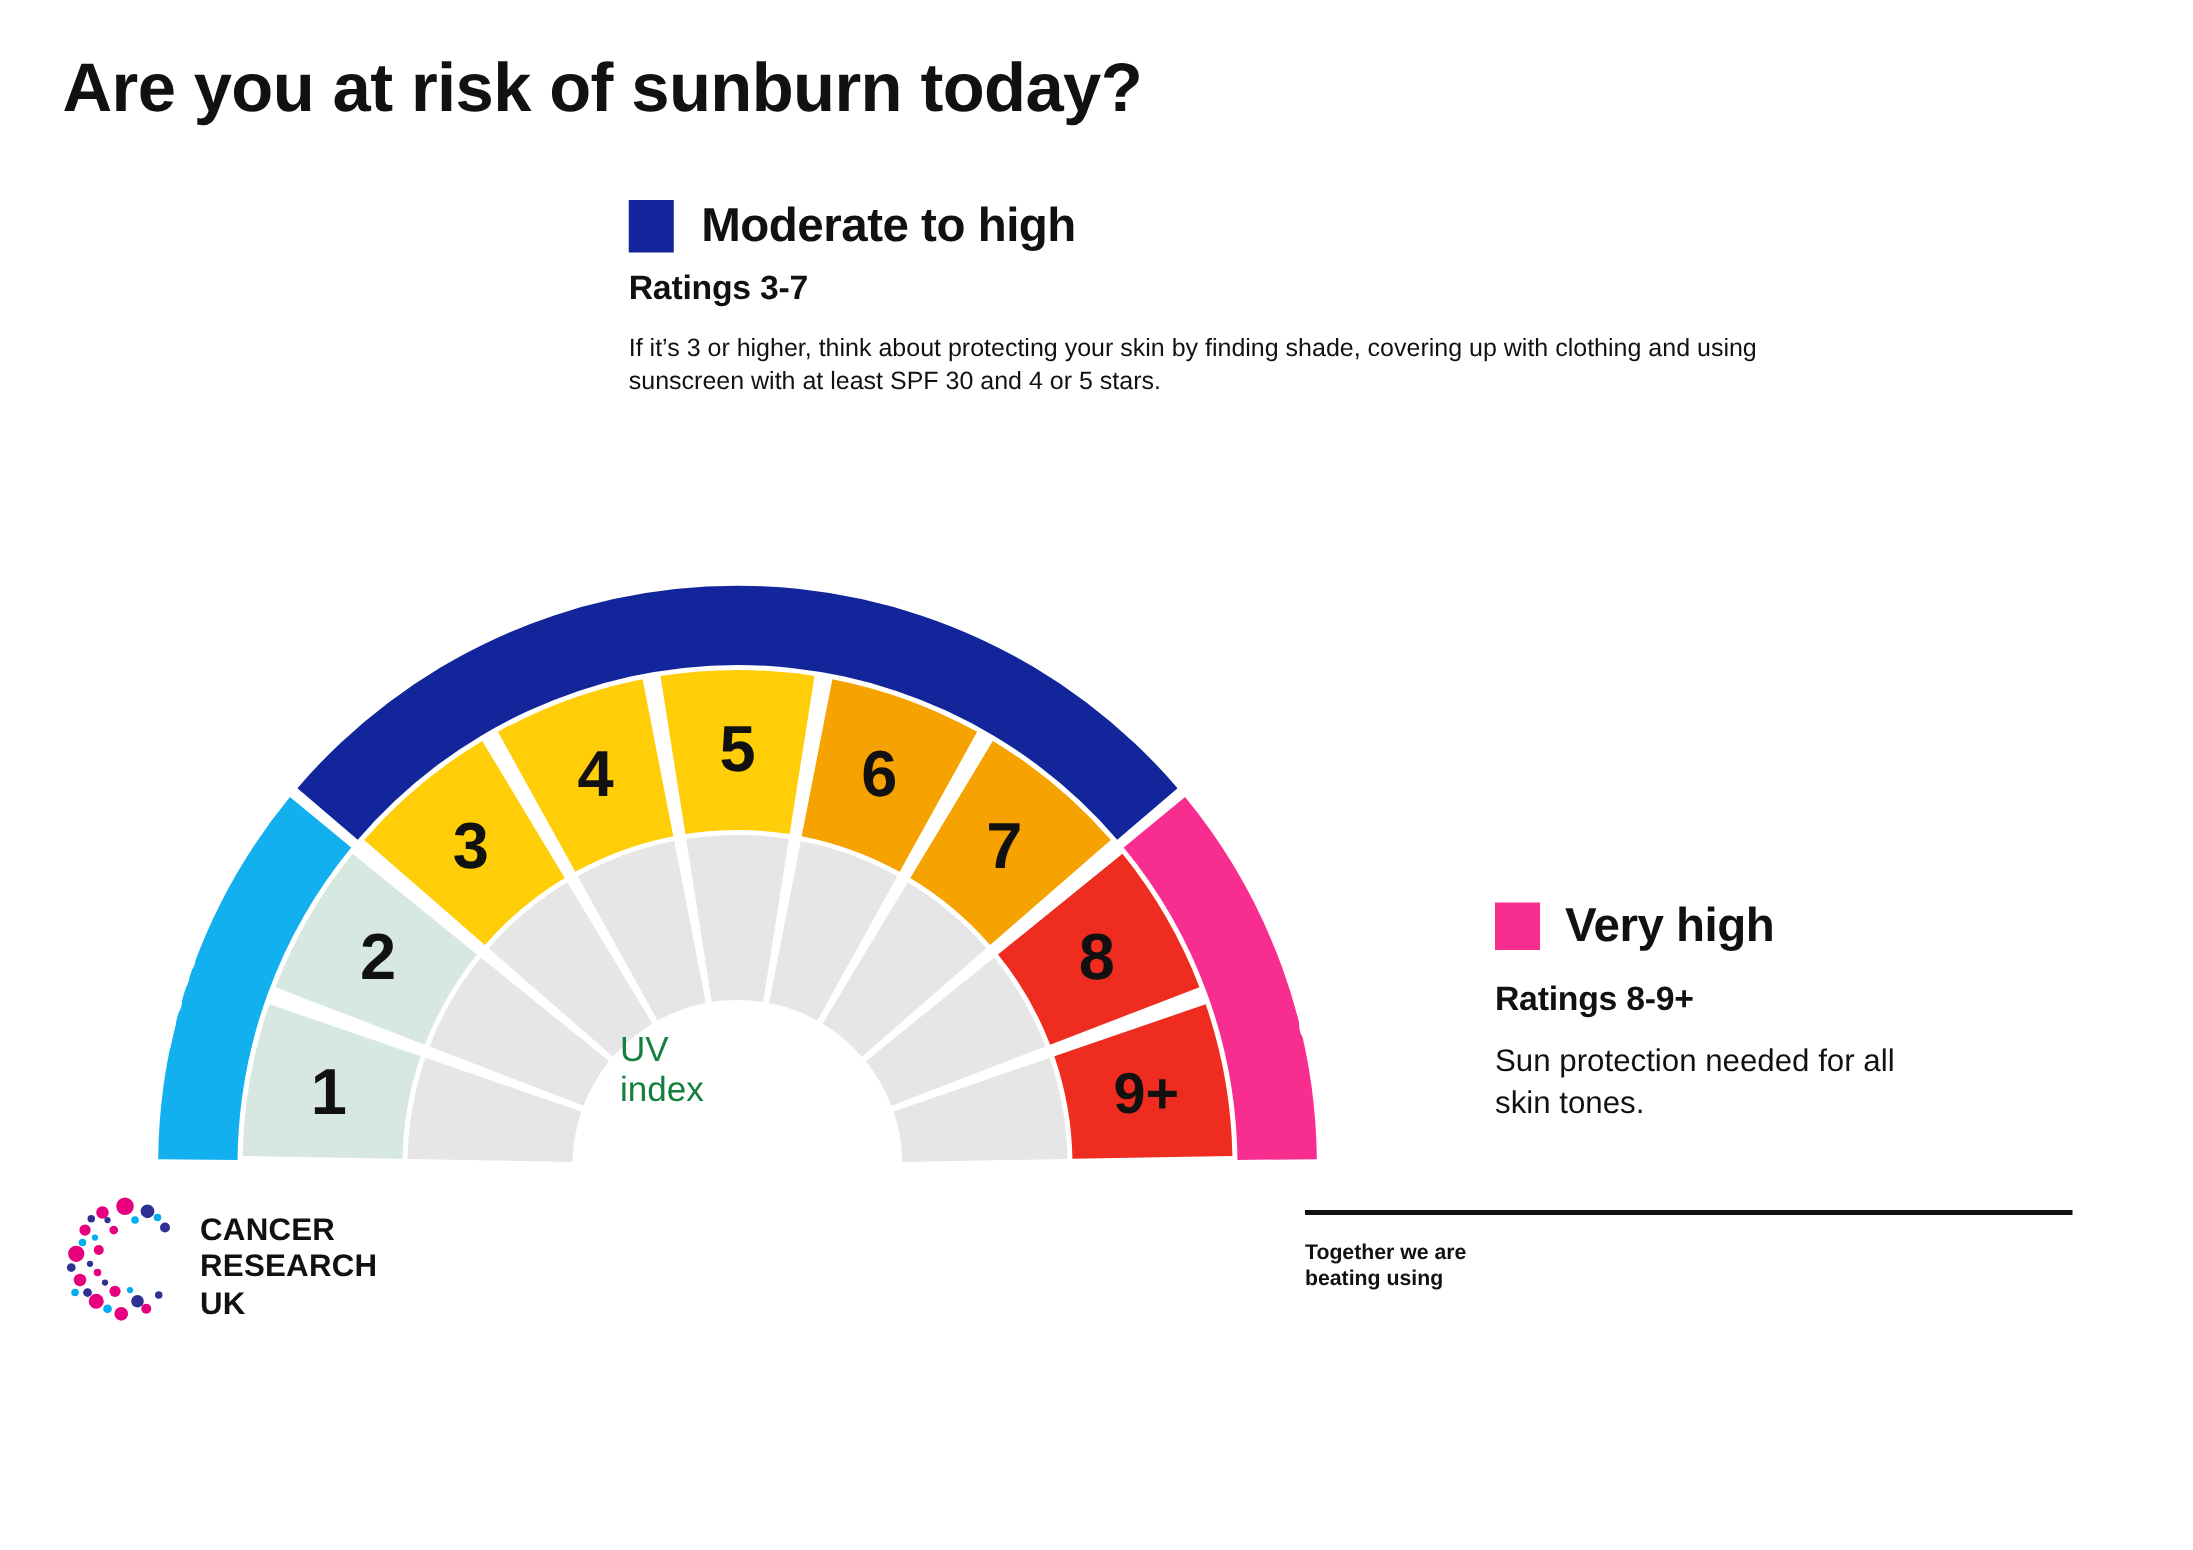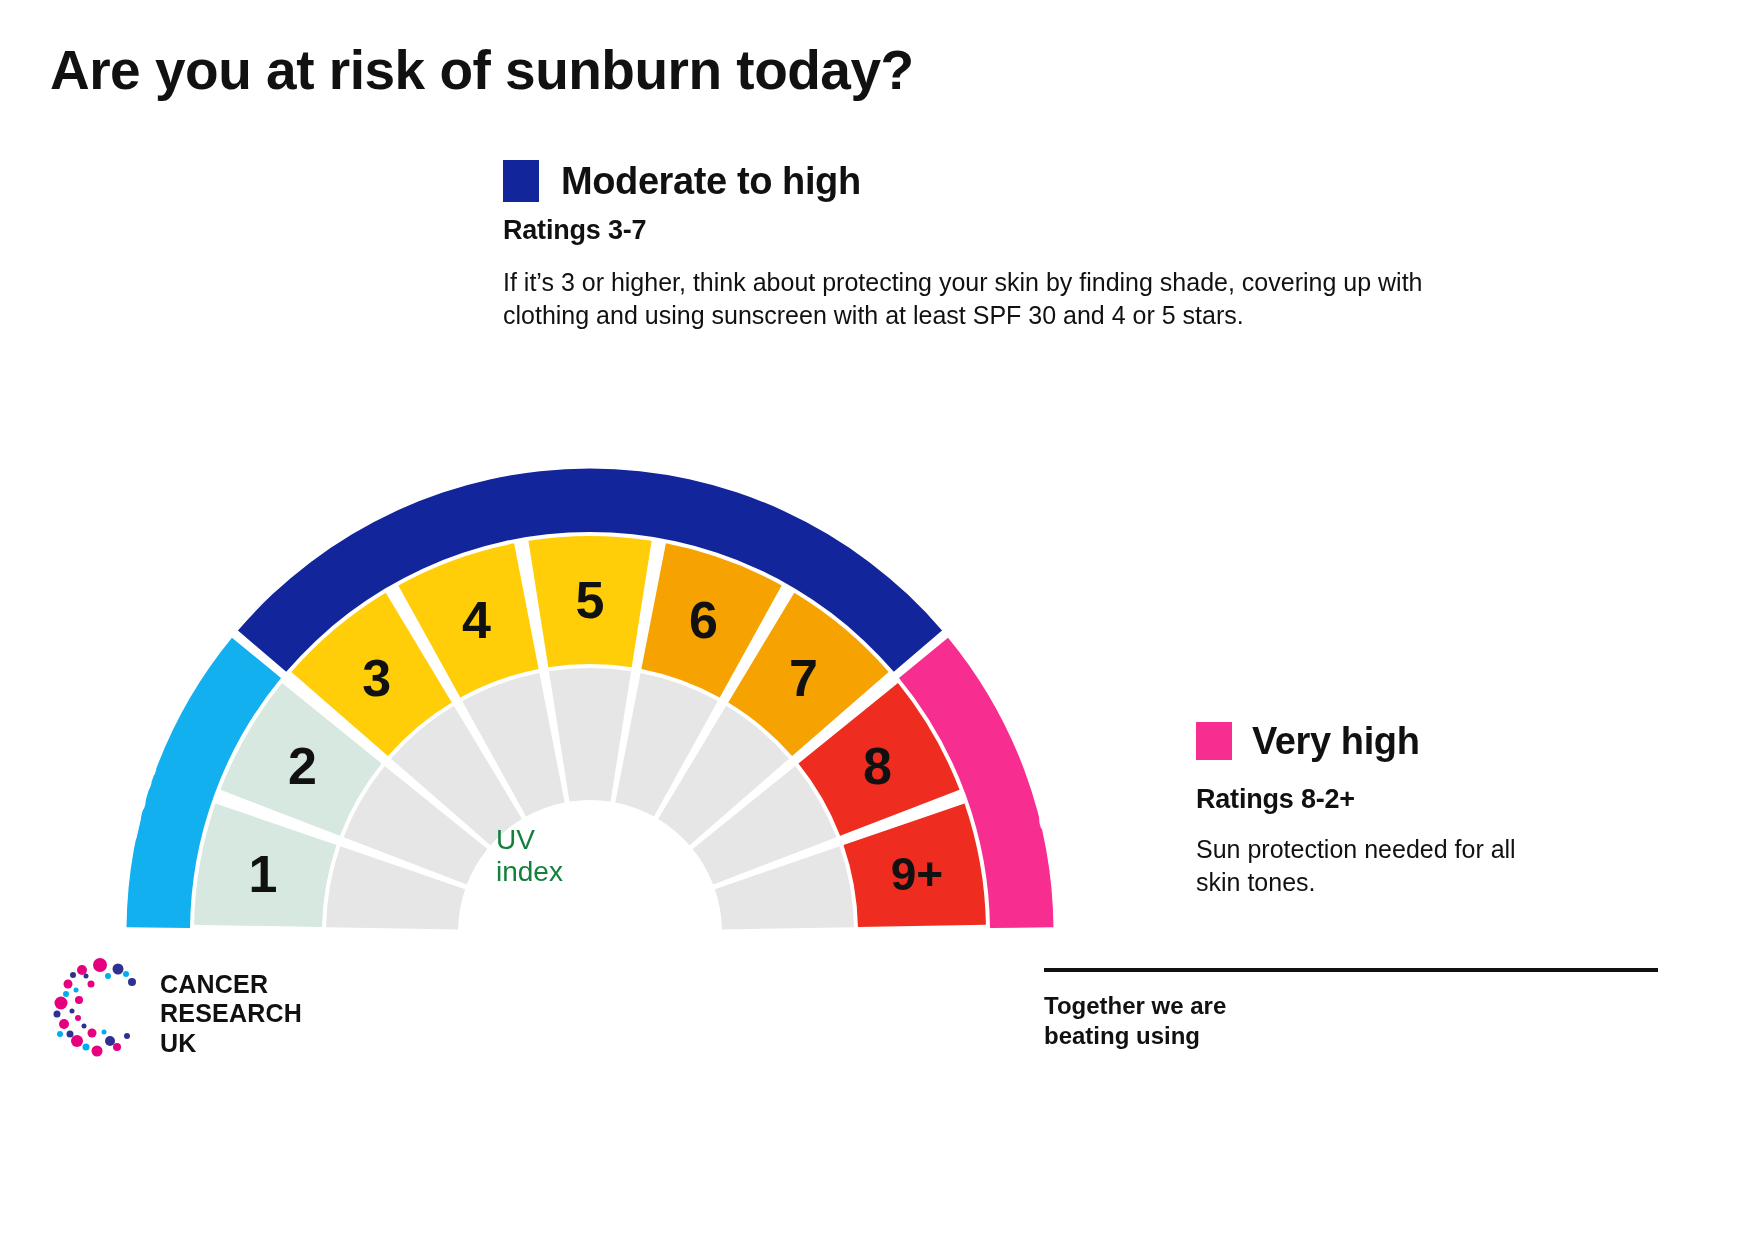--- a/index.html
+++ b/index.html
@@ -21,21 +21,21 @@
     color:#111111;line-height:1.05;
     white-space:nowrap;
   }
 
   
   .legend-top{position:absolute;left:503px;top:160px;width:1010px;}
   .legend-head{display:flex;align-items:center;gap:22px;}
   .swatch{width:36px;height:42px;display:block;flex:0 0 auto;}
   .legend-title{font-size:38px;font-weight:700;letter-spacing:-0.4px;line-height:1;}
   .legend-sub{font-size:27px;font-weight:700;margin-top:13px;letter-spacing:-0.2px;}
-  .legend-body{font-size:25px;font-weight:400;margin-top:20px;line-height:1.32;max-width:1000px;}
+  .legend-body{font-size:20px;font-weight:400;margin-top:20px;line-height:1.32;max-width:1000px;}
 
   
   .legend-right{position:absolute;left:1196px;top:722px;width:330px;}
   .legend-right .legend-head{gap:20px;}
   .legend-right .swatch{width:36px;height:38px;}
   .legend-right .legend-title{font-size:38px;}
   .legend-right .legend-sub{font-size:27px;margin-top:24px;}
   .legend-right .legend-body{font-size:25px;margin-top:18px;line-height:1.3;max-width:320px;}
 
   
@@ -53,21 +53,21 @@
   .logo-mark{position:absolute;left:0;top:4px;width:104px;height:104px;}
   .logo-text{
     position:absolute;left:112px;top:18px;
     font-size:25px;font-weight:700;line-height:1.17;
     letter-spacing:0.2px;color:#111111;text-transform:uppercase;
   }
 
   .strap{position:absolute;left:1044px;top:968px;width:620px;}
   .strap-rule{width:614px;height:4px;background:#111111;}
   .strap-text{
-    margin-top:19px;font-size:24px;font-weight:700;line-height:1.25;color:#111111;
+    margin-top:19px;font-size:17px;font-weight:700;line-height:1.25;color:#111111;
   }
 </style>
 </head>
 <body>
 
 <div class="page">
 
   <div class="title">Are you at risk of sunburn today?</div>
 
   <div class="legend-top">
@@ -77,21 +77,21 @@
     </div>
     <div class="legend-sub">Ratings 3-7</div>
     <div class="legend-body">If it’s 3 or higher, think about protecting your skin by finding shade, covering up with clothing and using sunscreen with at least SPF 30 and 4 or 5 stars.</div>
   </div>
 
   <div class="legend-right">
     <div class="legend-head">
       <span class="swatch" style="background:#F72D8F;"></span>
       <span class="legend-title">Very high</span>
     </div>
-    <div class="legend-sub">Ratings 8-2+</div>
+    <div class="legend-sub">Ratings 8-9+</div>
     <div class="legend-body">Sun protection needed for all skin tones.</div>
   </div>
 
   <div class="dial">
     <svg width="1100" height="560" viewBox="0 0 1100 560">
       <defs>
 
         <path id="pathLow" d="M 86.5 560 A 463.5 463.5 0 0 1 160 311" fill="none"></path>
         <path id="pathMod" d="M 262 180 A 463.5 463.5 0 0 1 860 196" fill="none"></path>
         <path id="pathVery" d="M 924 253 A 463.5 463.5 0 0 1 1013.5 560" fill="none"></path>

